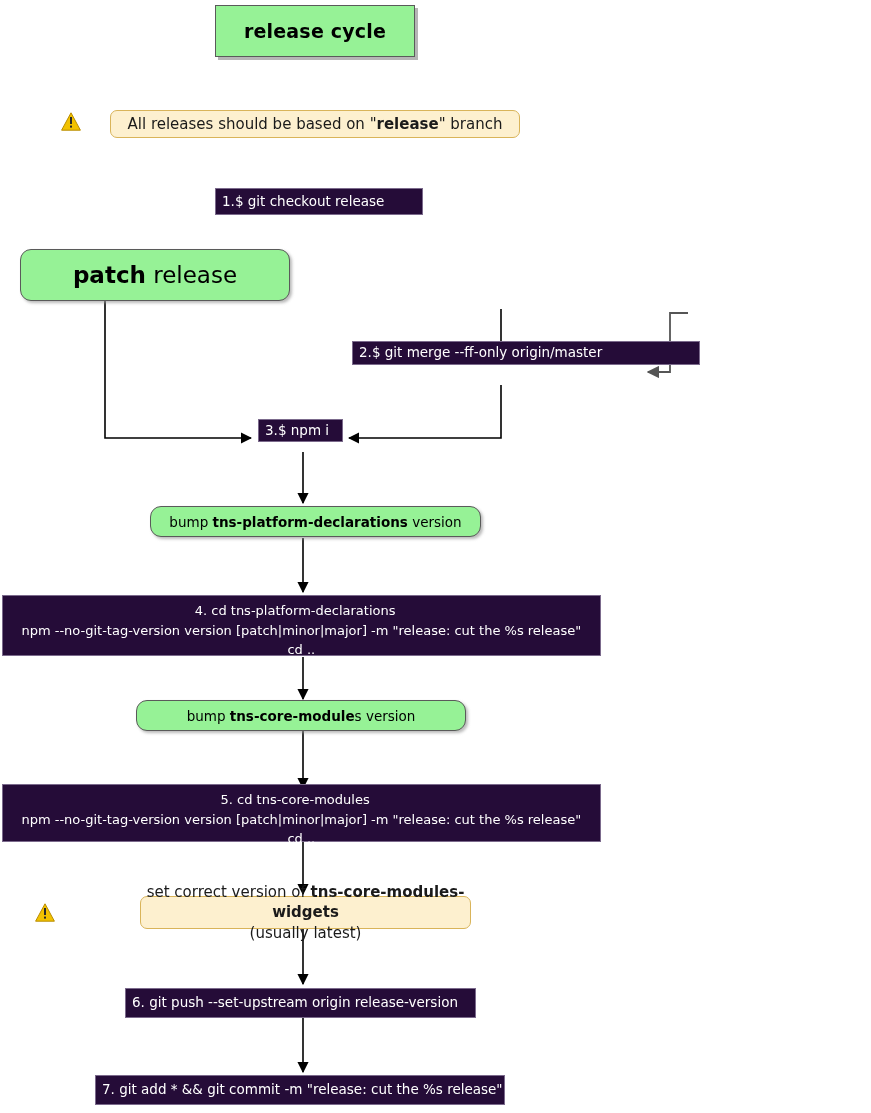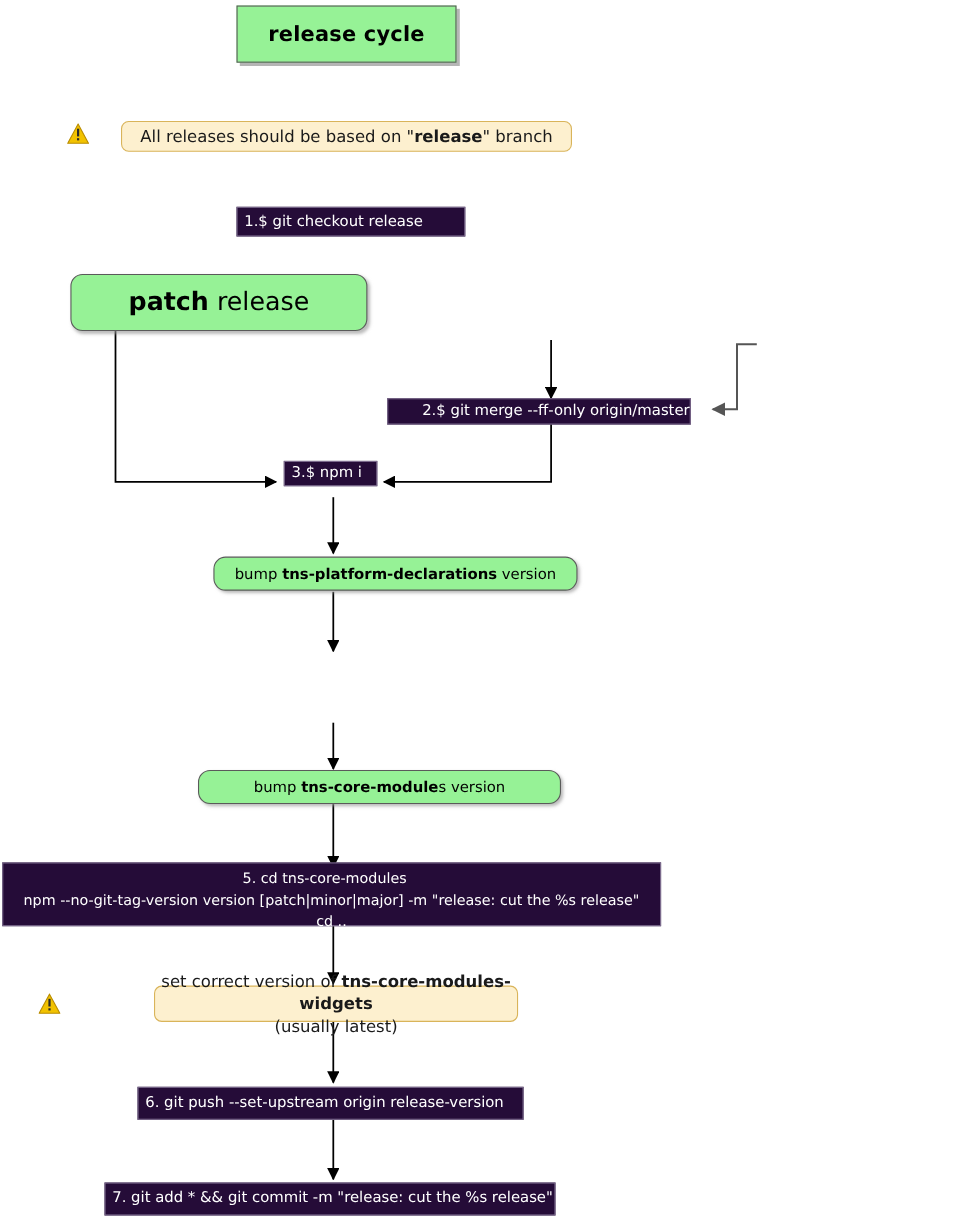--- a/index.html
+++ b/index.html
@@ -40,21 +40,20 @@
     letter-spacing: 0.2px;
   }
 
   
   .green-round {
     background: #96f296;
     border: 1px solid #5a5a5a;
     border-radius: 11px;
     box-shadow: 2px 2px 3px rgba(150,150,150,0.65);
     color: #000;
-    margin-left: 44px;
   }
   .green-round.big { font-size: 23px; }
   .green-round.small { font-size: 13.5px; }
 
   
   .blue-round {
     background: #d2e2f5;
     border: 1px solid #7895b8;
     border-radius: 11px;
     box-shadow: 2px 2px 3px rgba(150,150,150,0.65);
@@ -169,34 +168,39 @@
   </div>
 
   <div class="node green-round big" style="left:20px;top:249px;width:270px;height:52px;">
     <span class="lbl">
       <b>patch</b><span> release</span>
     </span>
   </div>
 
 
 
-  <div class="node cmd" style="left:352px;top:362px;width:276px;height:24px;justify-content:flex-end;">
+  <div class="node cmd" style="left:352px;top:341px;width:348px;height:24px;">
     <span class="lbl">2.$ git merge --ff-only origin/master</span>
   </div>
 
   <div class="node cmd" style="left:258px;top:419px;width:85px;height:23px;">
     <span class="lbl">3.$ npm i</span>
   </div>
 
   <div class="node green-round small" style="left:150px;top:506px;width:331px;height:31px;">
     <span class="lbl">
       <span>bump </span><b>tns-platform-declarations</b><span> version</span>
     </span>
   </div>
 
+  <div class="node cmd multiline" style="left:2px;top:595px;width:599px;height:61px;">
+    <span class="lbl"><span>4. cd tns-platform-declarations</span>
+<span>   npm --no-git-tag-version version [patch|minor|major] -m "release: cut the %s release"</span>
+<span>   cd ..</span></span>
+  </div>
 
   <div class="node green-round small" style="left:136px;top:700px;width:330px;height:31px;">
     <span class="lbl">
       <span>bump </span><b>tns-core-module</b><span>s version</span>
     </span>
   </div>
 
   <div class="node cmd multiline" style="left:2px;top:784px;width:599px;height:58px;">
     <span class="lbl"><span>5. cd tns-core-modules</span>
 <span>   npm --no-git-tag-version version [patch|minor|major] -m "release: cut the %s release"</span>

